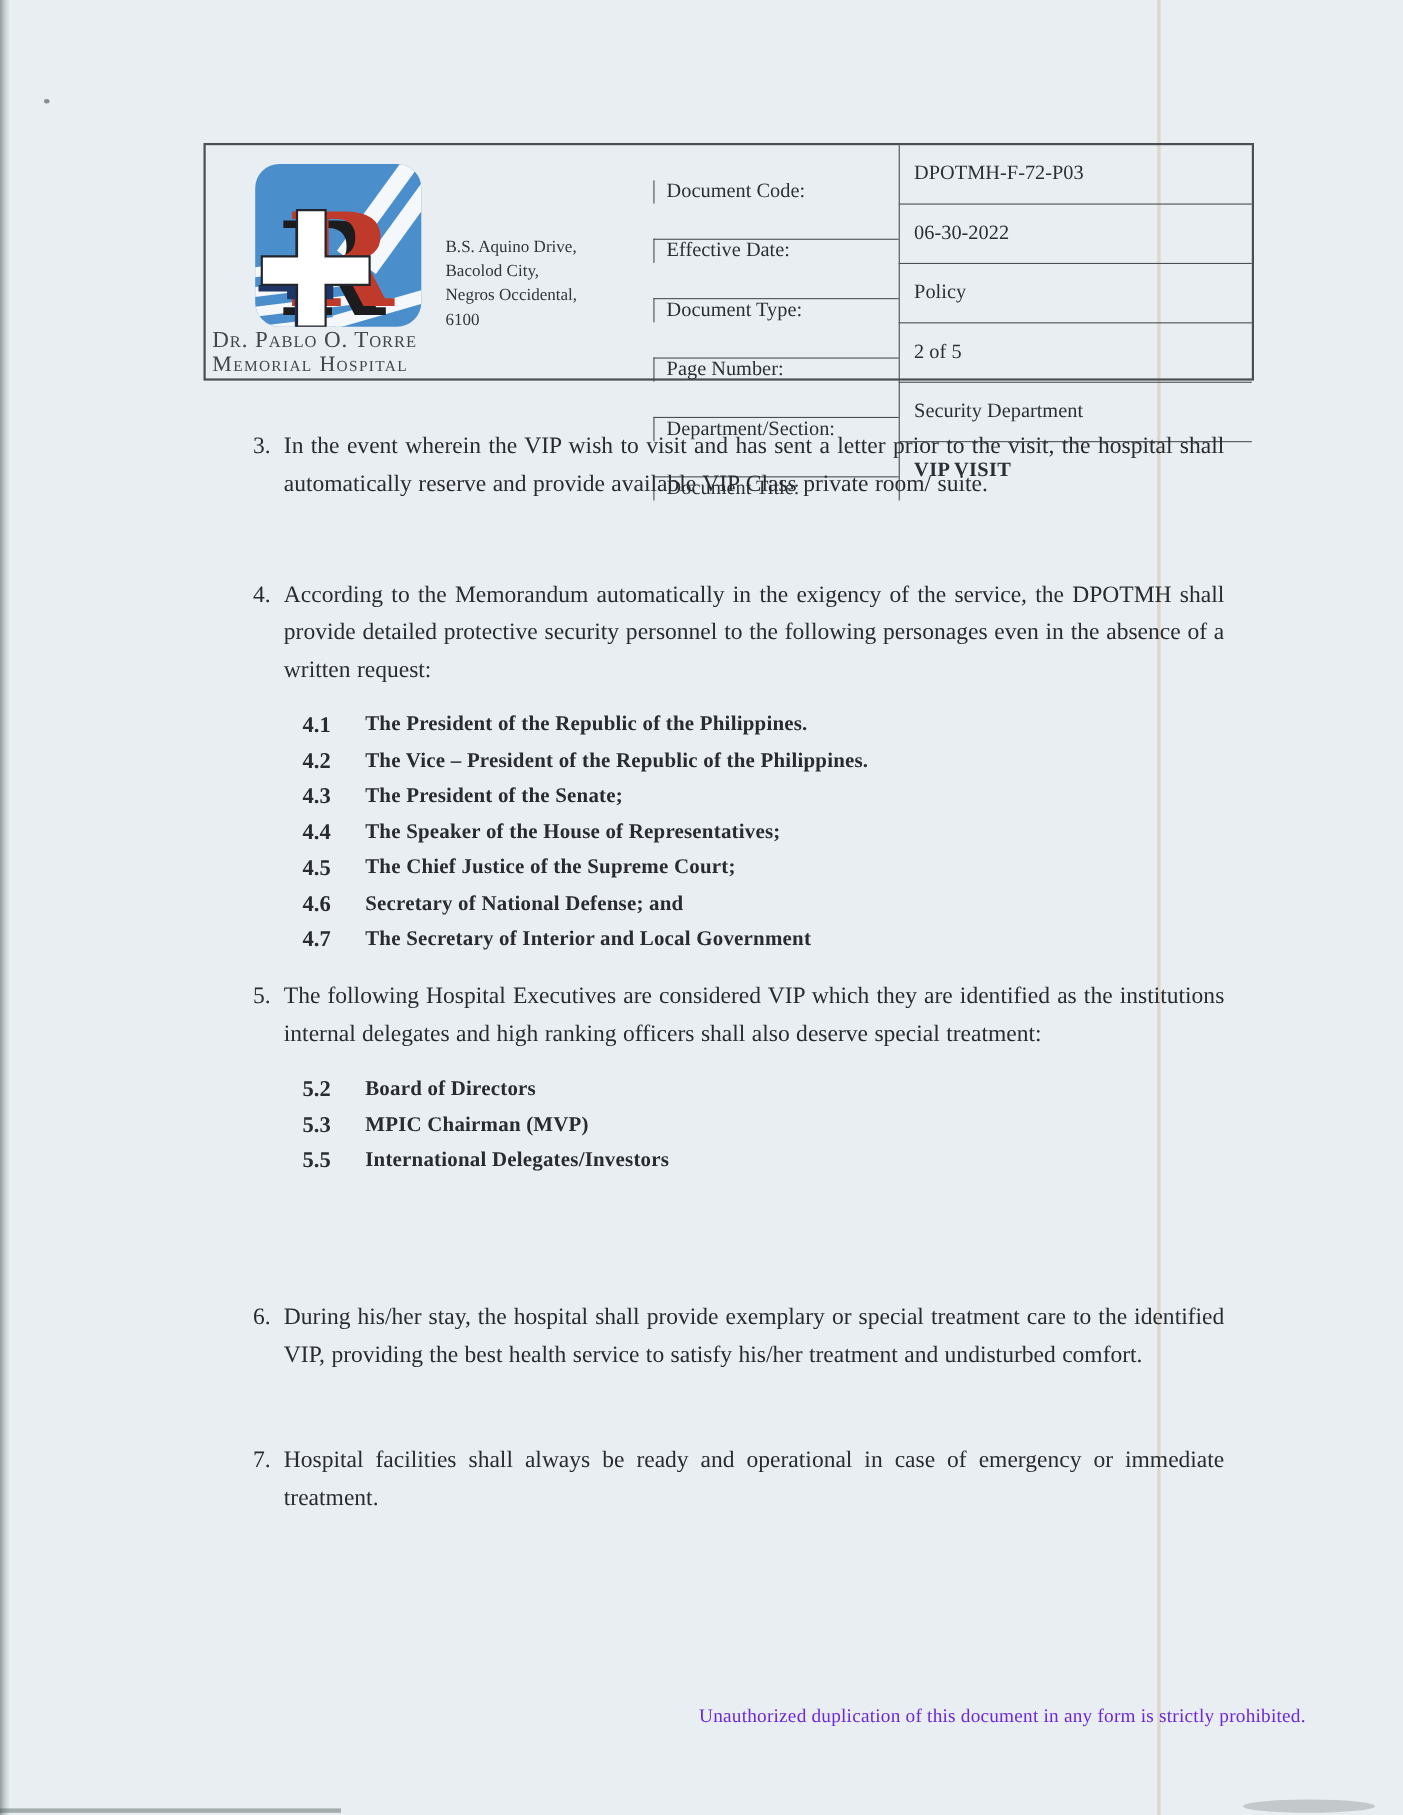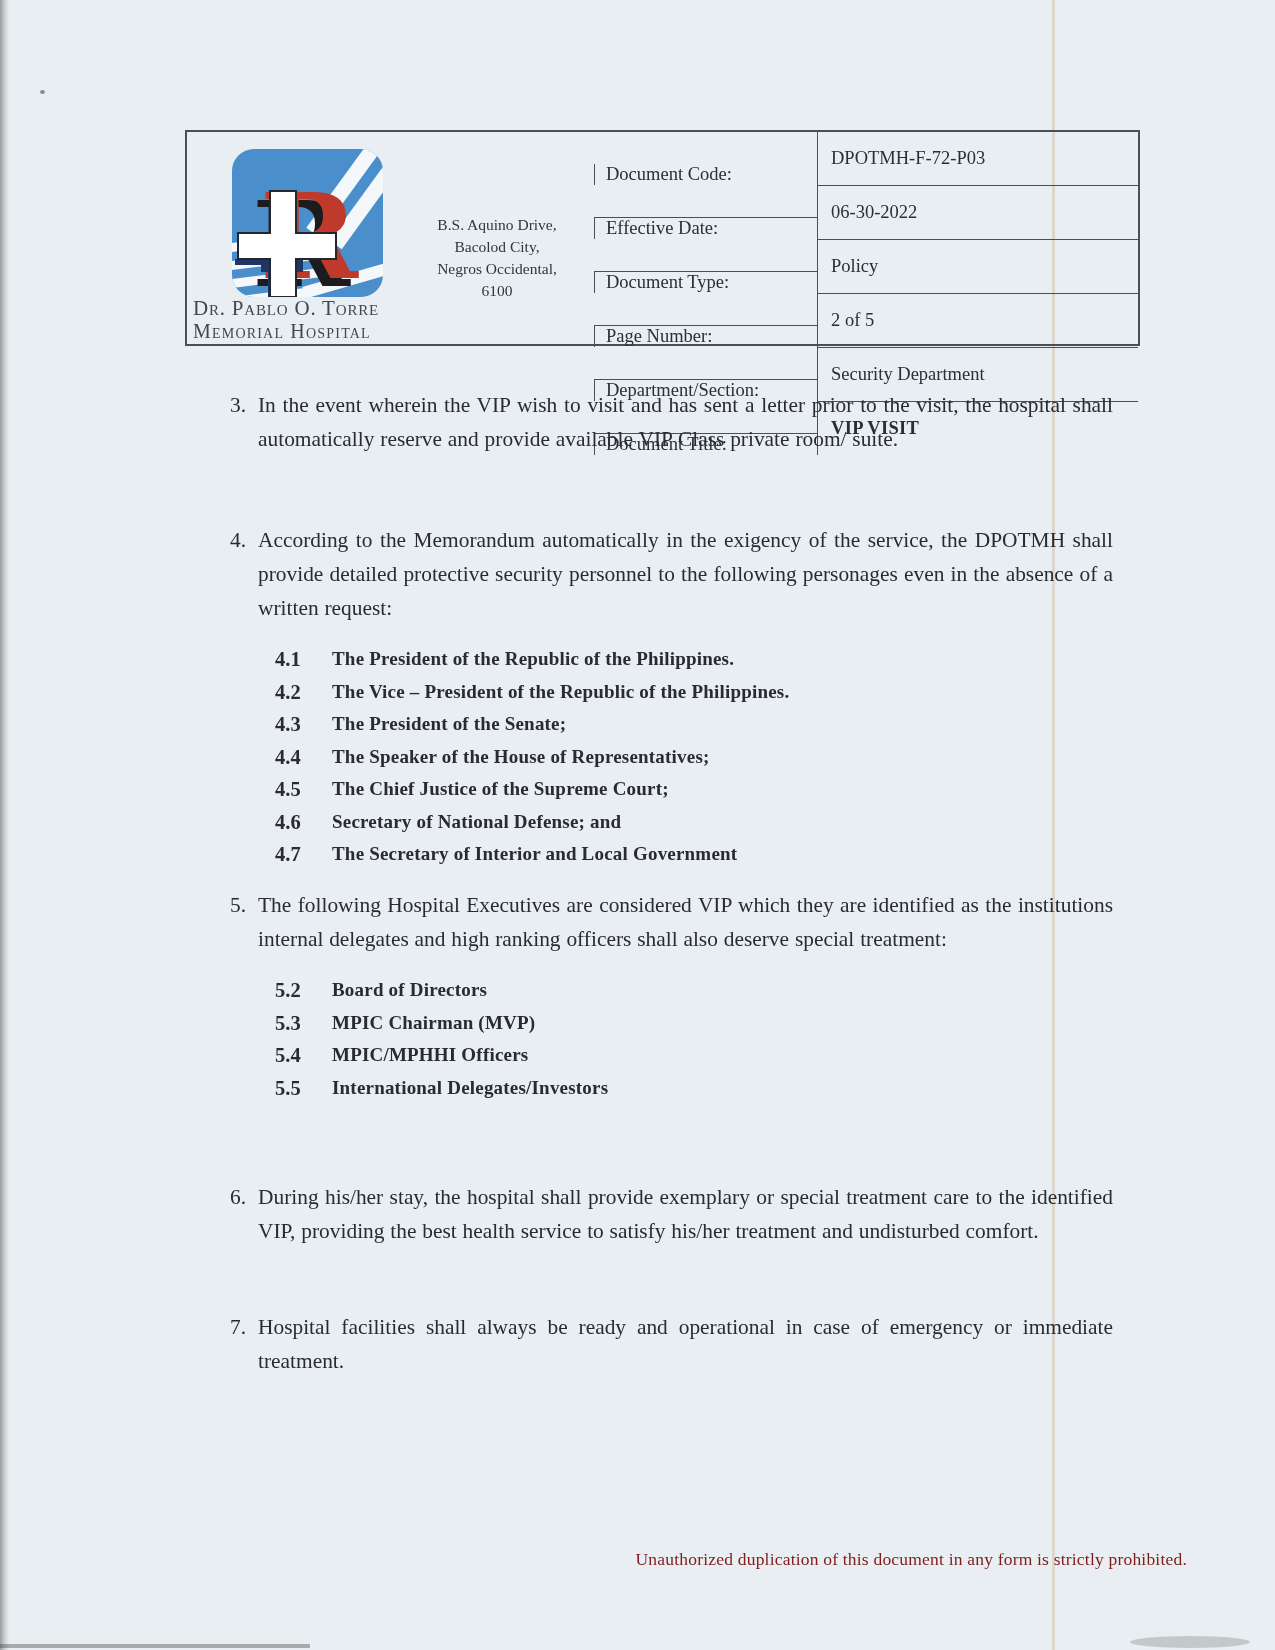--- a/index.html
+++ b/index.html
@@ -33,36 +33,36 @@
   .hcell.rline{border-top:1.6px solid #4a4f55;}
   .hcell.lbl{padding-left:11px;margin-top:32px;}
   .hcell.val{padding-left:13px;}
   .hcell.val.bold{font-weight:bold;letter-spacing:0.3px;}
 
   .logo-art{position:absolute;left:43px;top:15px;}
   .hosp-name{position:absolute;left:6px;top:165px;width:216px;text-align:left;
     color:#43474d;font-variant:small-caps;line-height:23px;}
   .hosp-name .l1{font-size:21px;letter-spacing:0.8px;}
   .hosp-name .l2{font-size:20px;letter-spacing:1.2px;}
-  .hosp-addr{position:absolute;left:218px;top:82px;width:184px;text-align:center;
+  .hosp-addr{position:absolute;left:218px;top:82px;width:184px;text-align:left;
     font-size:15.5px;line-height:22px;color:#32353b;}
 
   
   .doc-body-item{position:absolute;left:230px;width:903px;}
   .para{display:flex;}
   .para .num{width:28px;flex:none;font-size:21.4px;line-height:34px;}
   .para .txt{width:855px;font-size:21.4px;line-height:34px;
     text-align:justify;text-justify:inter-word;word-spacing:0.5px;}
   .sublist{margin-top:18px;}
   .subrow{display:flex;padding-left:45px;font-weight:bold;}
   .subrow .snum{width:57px;flex:none;font-size:20.5px;line-height:32.5px;}
   .subrow .stxt{font-size:19px;line-height:32.5px;letter-spacing:0.2px;}
 
   .footer-note{position:absolute;right:88px;top:1549px;font-size:17.5px;
-    color:#7f1d1d;letter-spacing:0.2px;}
+    color:#6d28d9;letter-spacing:0.2px;}
 </style>
 </head>
 <body>
 
 <div class="scan-edge-left"></div>
 <div class="crease-line"></div>
 <div class="speck"></div>
 <div class="bottom-shadow-left"></div>
 <div class="bottom-smudge-right"></div>
 
@@ -175,24 +175,20 @@
   <div class="sublist">
     <div class="subrow">
       <span class="snum">5.2</span>
       <span class="stxt">Board of Directors</span>
     </div>
     <div class="subrow">
       <span class="snum">5.3</span>
       <span class="stxt">MPIC Chairman (MVP)</span>
     </div>
     <div class="subrow">
-      <span class="snum">5.4</span>
-      <span class="stxt">MPIC/MPHHI Officers</span>
-    </div>
-    <div class="subrow">
       <span class="snum">5.5</span>
       <span class="stxt">International Delegates/Investors</span>
     </div>
   </div>
 </div>
 
 <div class="doc-body-item" style="top:1180px">
   <div class="para">
     <div class="num">6.</div>
     <div class="txt">During his/her stay, the hospital shall provide exemplary or special treatment care to the identified VIP, providing the best health service to satisfy his/her treatment and undisturbed comfort.</div>

